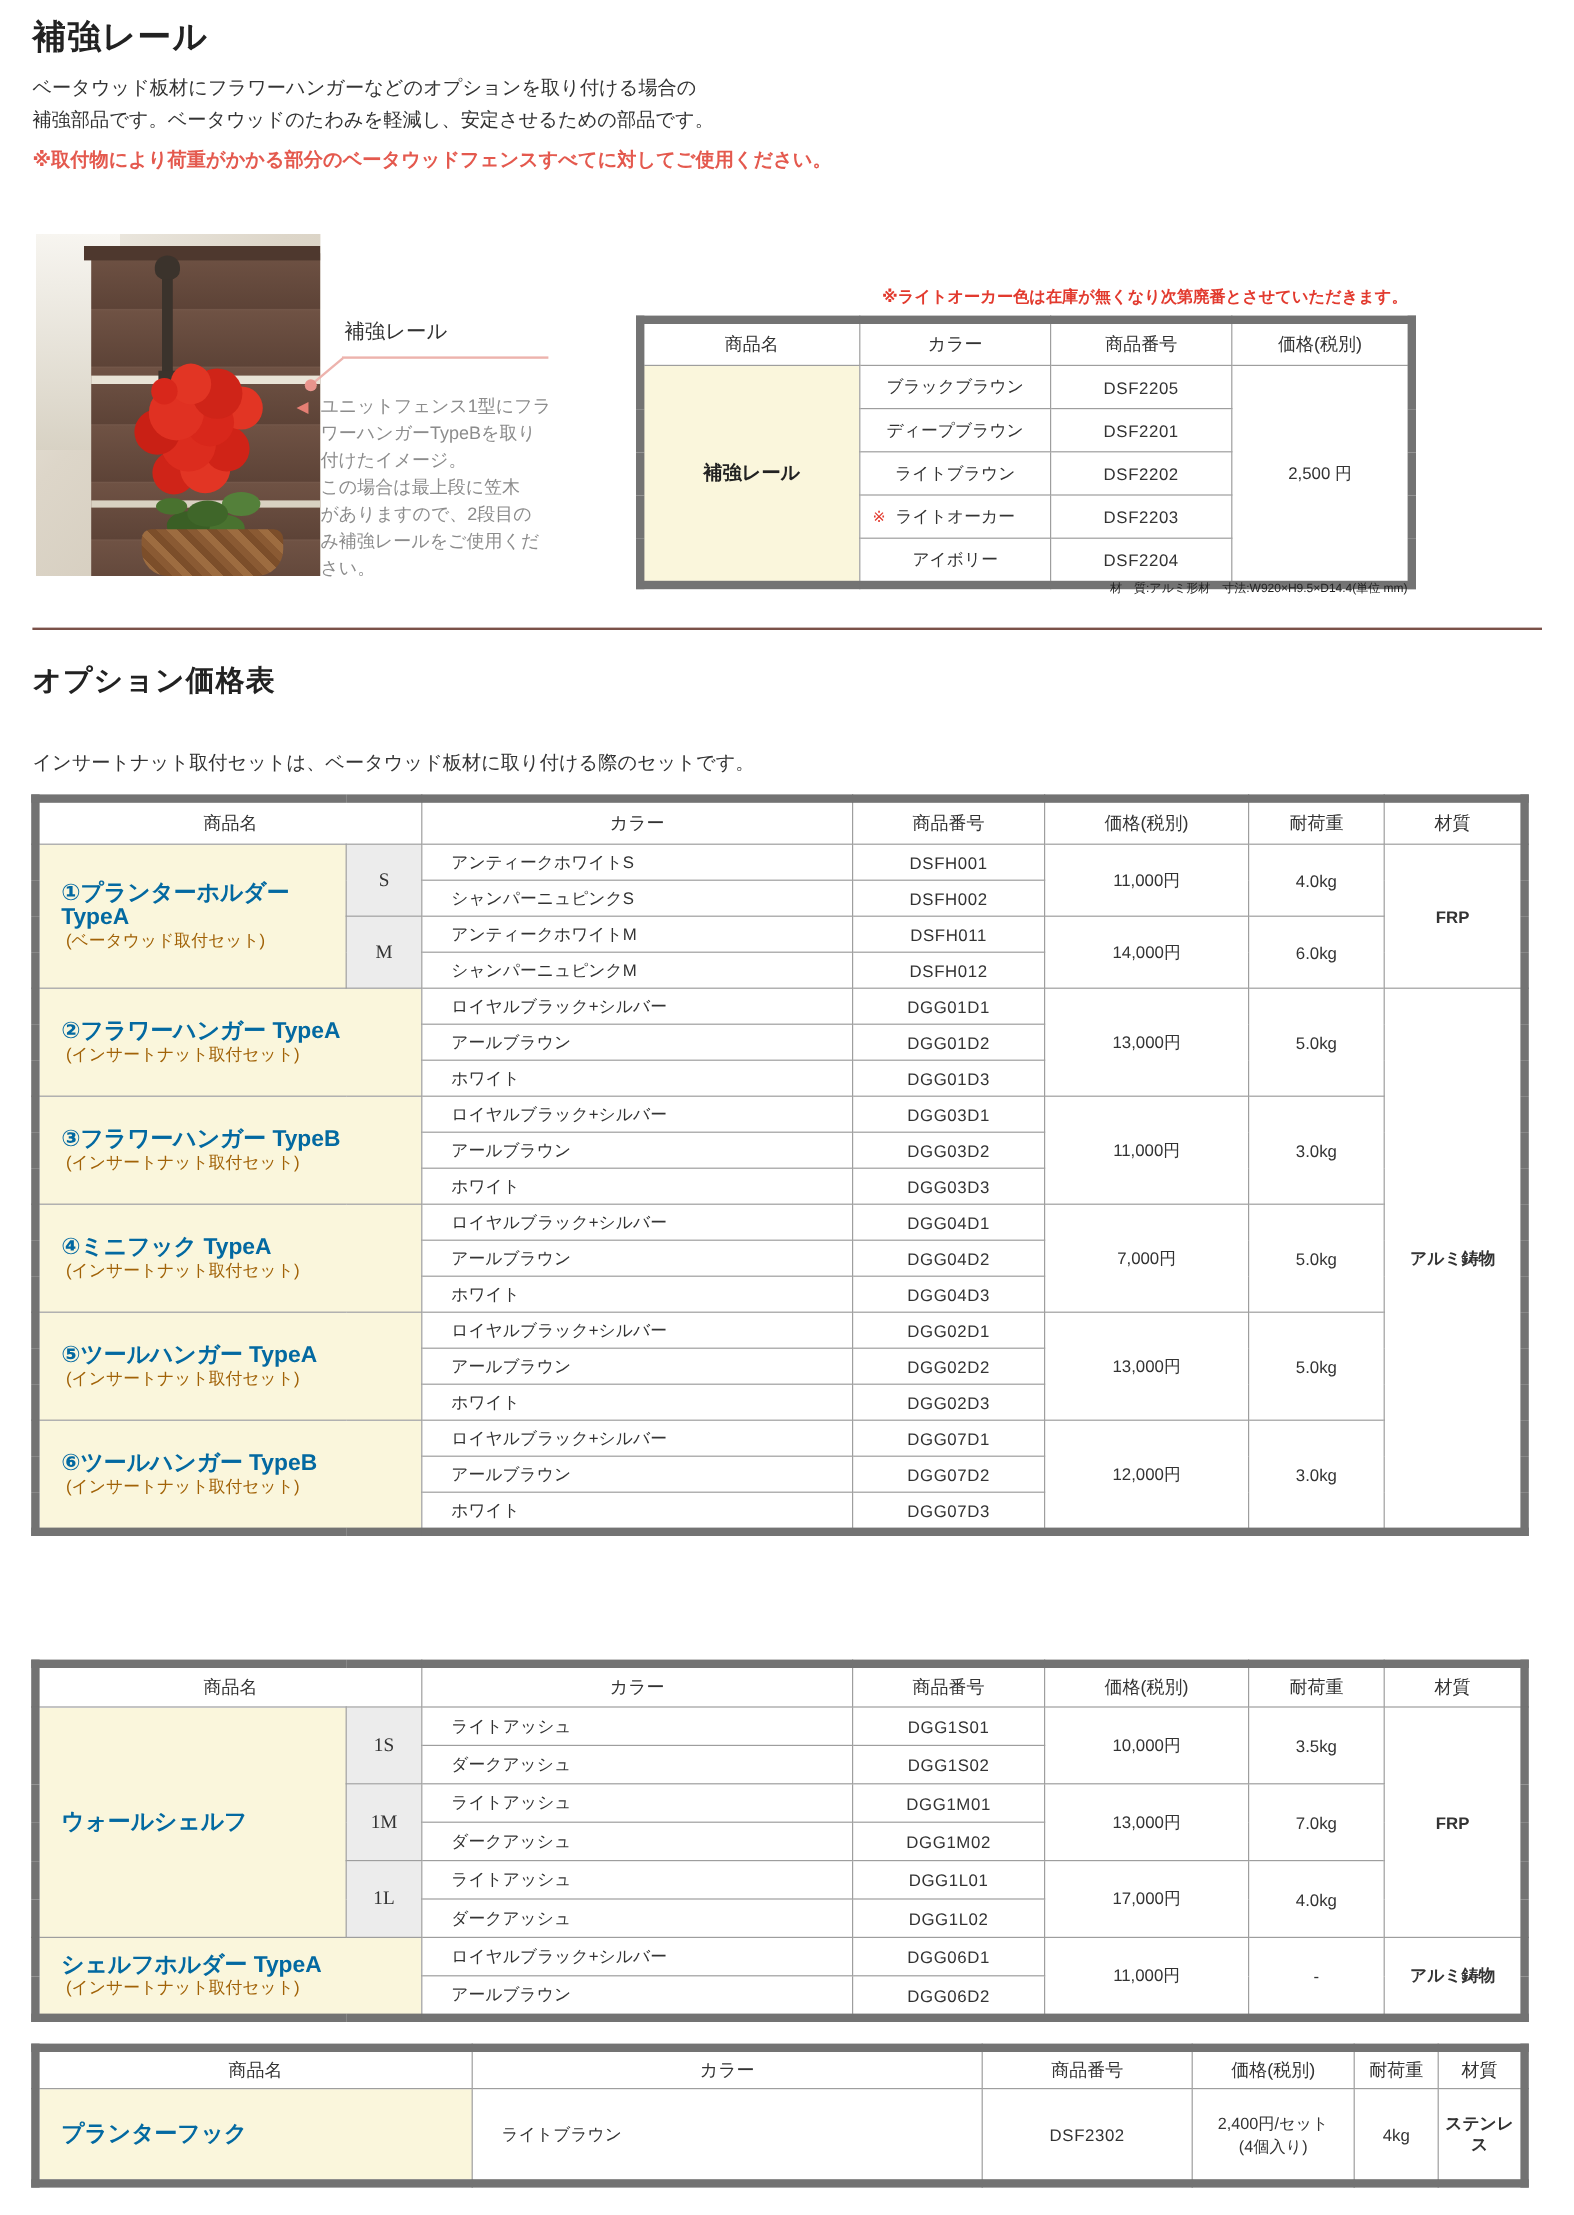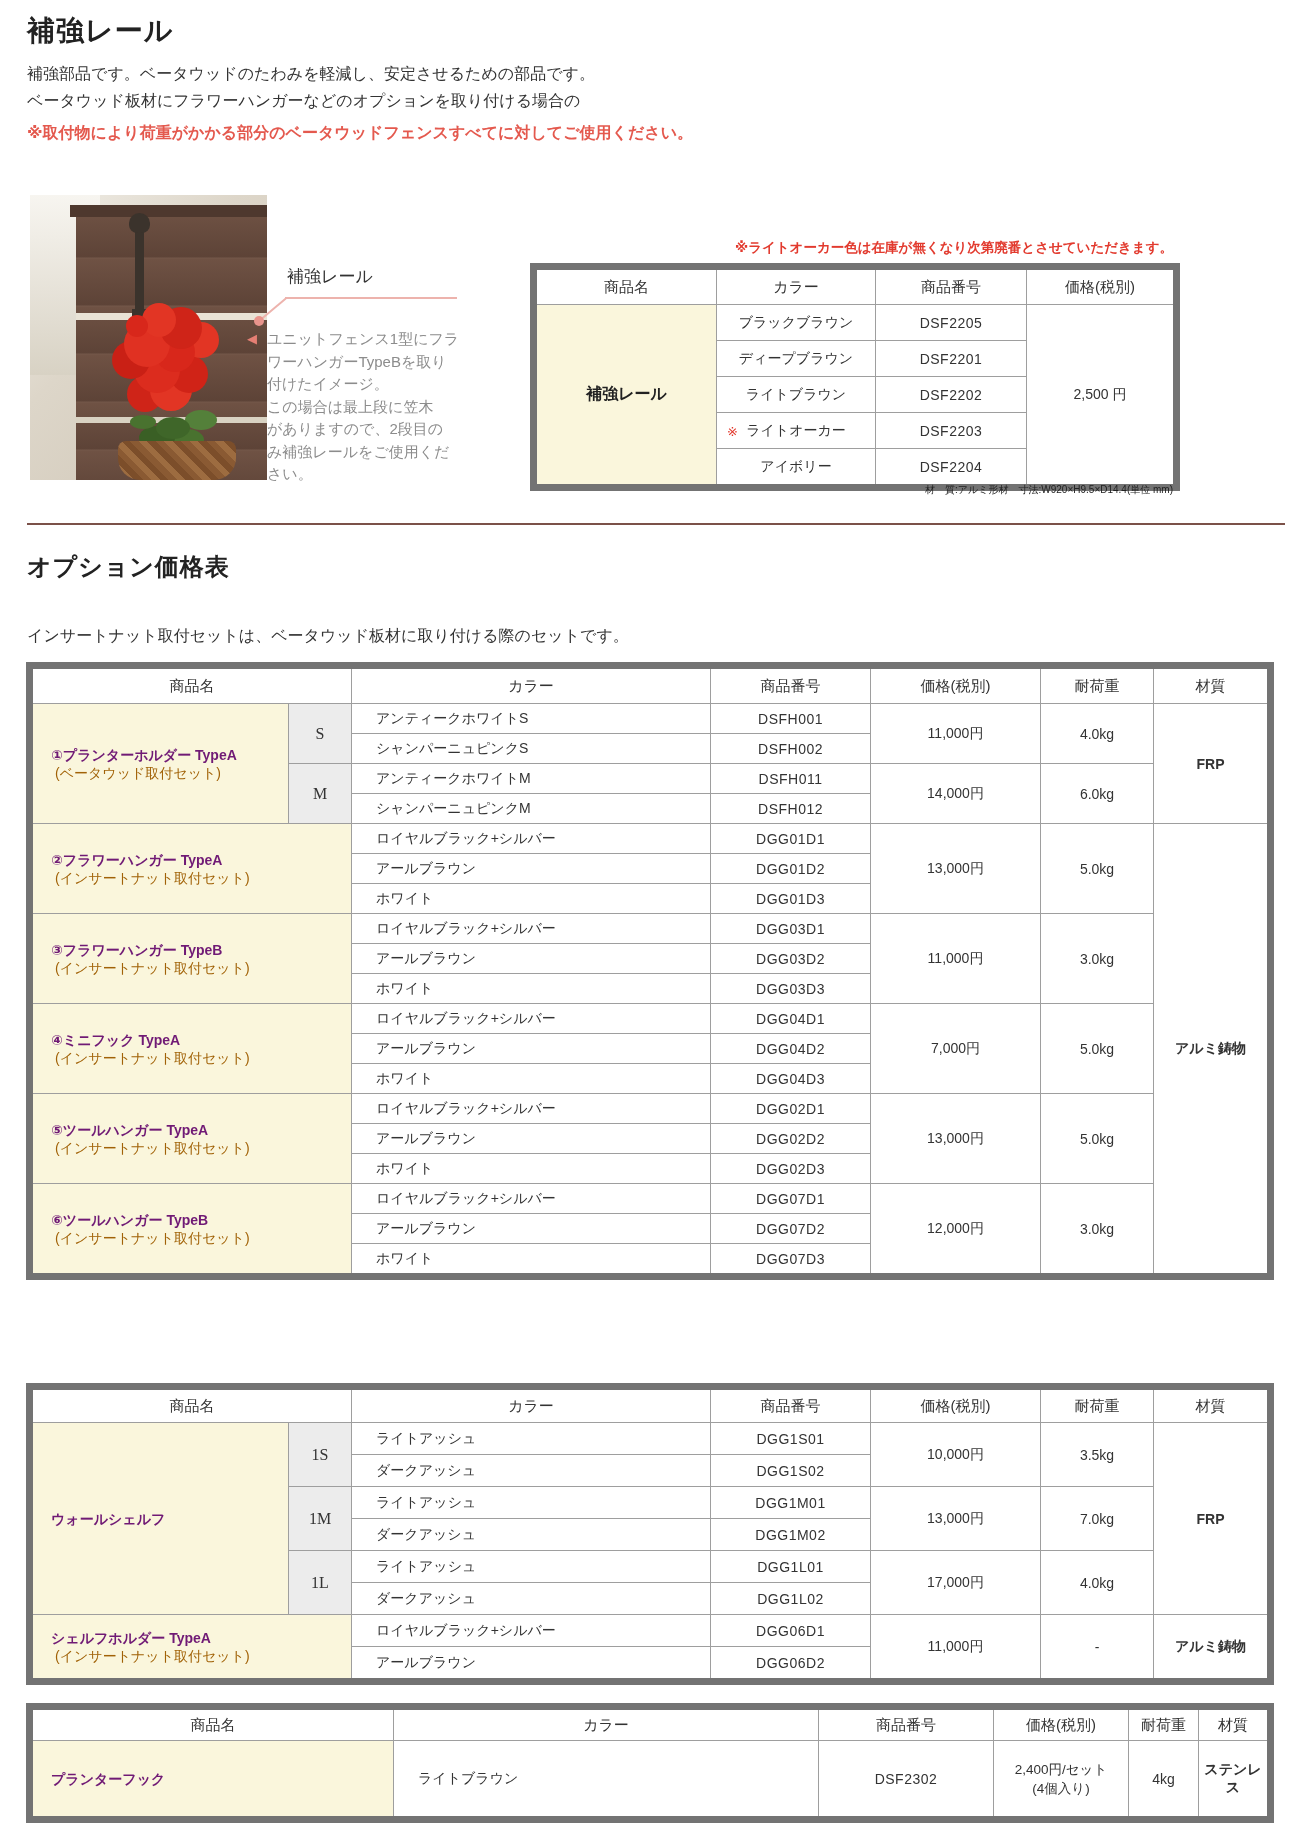--- a/index.html
+++ b/index.html
@@ -46,21 +46,21 @@
   table{border-collapse:collapse;table-layout:fixed;}
   th,td{border:1px solid #9e9e9e;padding:0;font-weight:normal;overflow:hidden;}
   table{border:7px solid #737373;}
   th{font-size:15px;color:#333;text-align:center;background:#fff;}
   td{font-size:14px;color:#333;}
   .cream{background:#faf6dc;}
   .sizecell{background:#ececec;text-align:center;font-family:"Liberation Serif","DejaVu Serif",serif;font-size:16px;}
   .ctr{text-align:center;}
   .colorcell{padding-left:24px;}
   .namecell{padding-left:18px;}
-  .pname{font-weight:bold;font-size:14px;color:#701a75;line-height:20px;}
+  .pname{font-weight:bold;font-size:19px;color:#0369a1;line-height:20px;}
   .psub{font-size:14px;color:#a16207;line-height:17px;padding-left:4px;}
   .matcell{text-align:center;font-weight:bold;font-size:14px;}
   .codecell{text-align:center;letter-spacing:0.5px;}
 
   
   .red-note{position:absolute;left:530px;top:239px;width:643px;text-align:right;font-size:13.5px;font-weight:bold;color:#e23a2e;}
   .rail-table{position:absolute;left:530px;top:263px;width:643px;}
   .rail-table th{height:34px;}
   .rail-table td{height:35px;}
   .rail-name{font-weight:bold;font-size:16px;text-align:center;color:#222;}
@@ -88,22 +88,22 @@
   .hook-table td{height:75px;}
   .price2{font-size:13.5px;line-height:19px;text-align:center;}
 </style>
 </head>
 <body>
 
 <div class="page">
 
   <div class="page-title h-serif">補強レール</div>
   <div class="intro">
+    <div>ベータウッド板材にフラワーハンガーなどのオプションを取り付ける場合の</div>
     <div>補強部品です。ベータウッドのたわみを軽減し、安定させるための部品です。</div>
-    <div>ベータウッド板材にフラワーハンガーなどのオプションを取り付ける場合の</div>
   </div>
   <div class="warning">※取付物により荷重がかかる部分のベータウッドフェンスすべてに対してご使用ください。</div>
 
   <div class="photo">
     <div class="ph-sky"></div>
     <div class="ph-fence"></div>
     <div class="ph-cap"></div>
     <div class="ph-gap1"></div>
     <div class="ph-gap2"></div>
     <div class="ph-hanger"></div>

